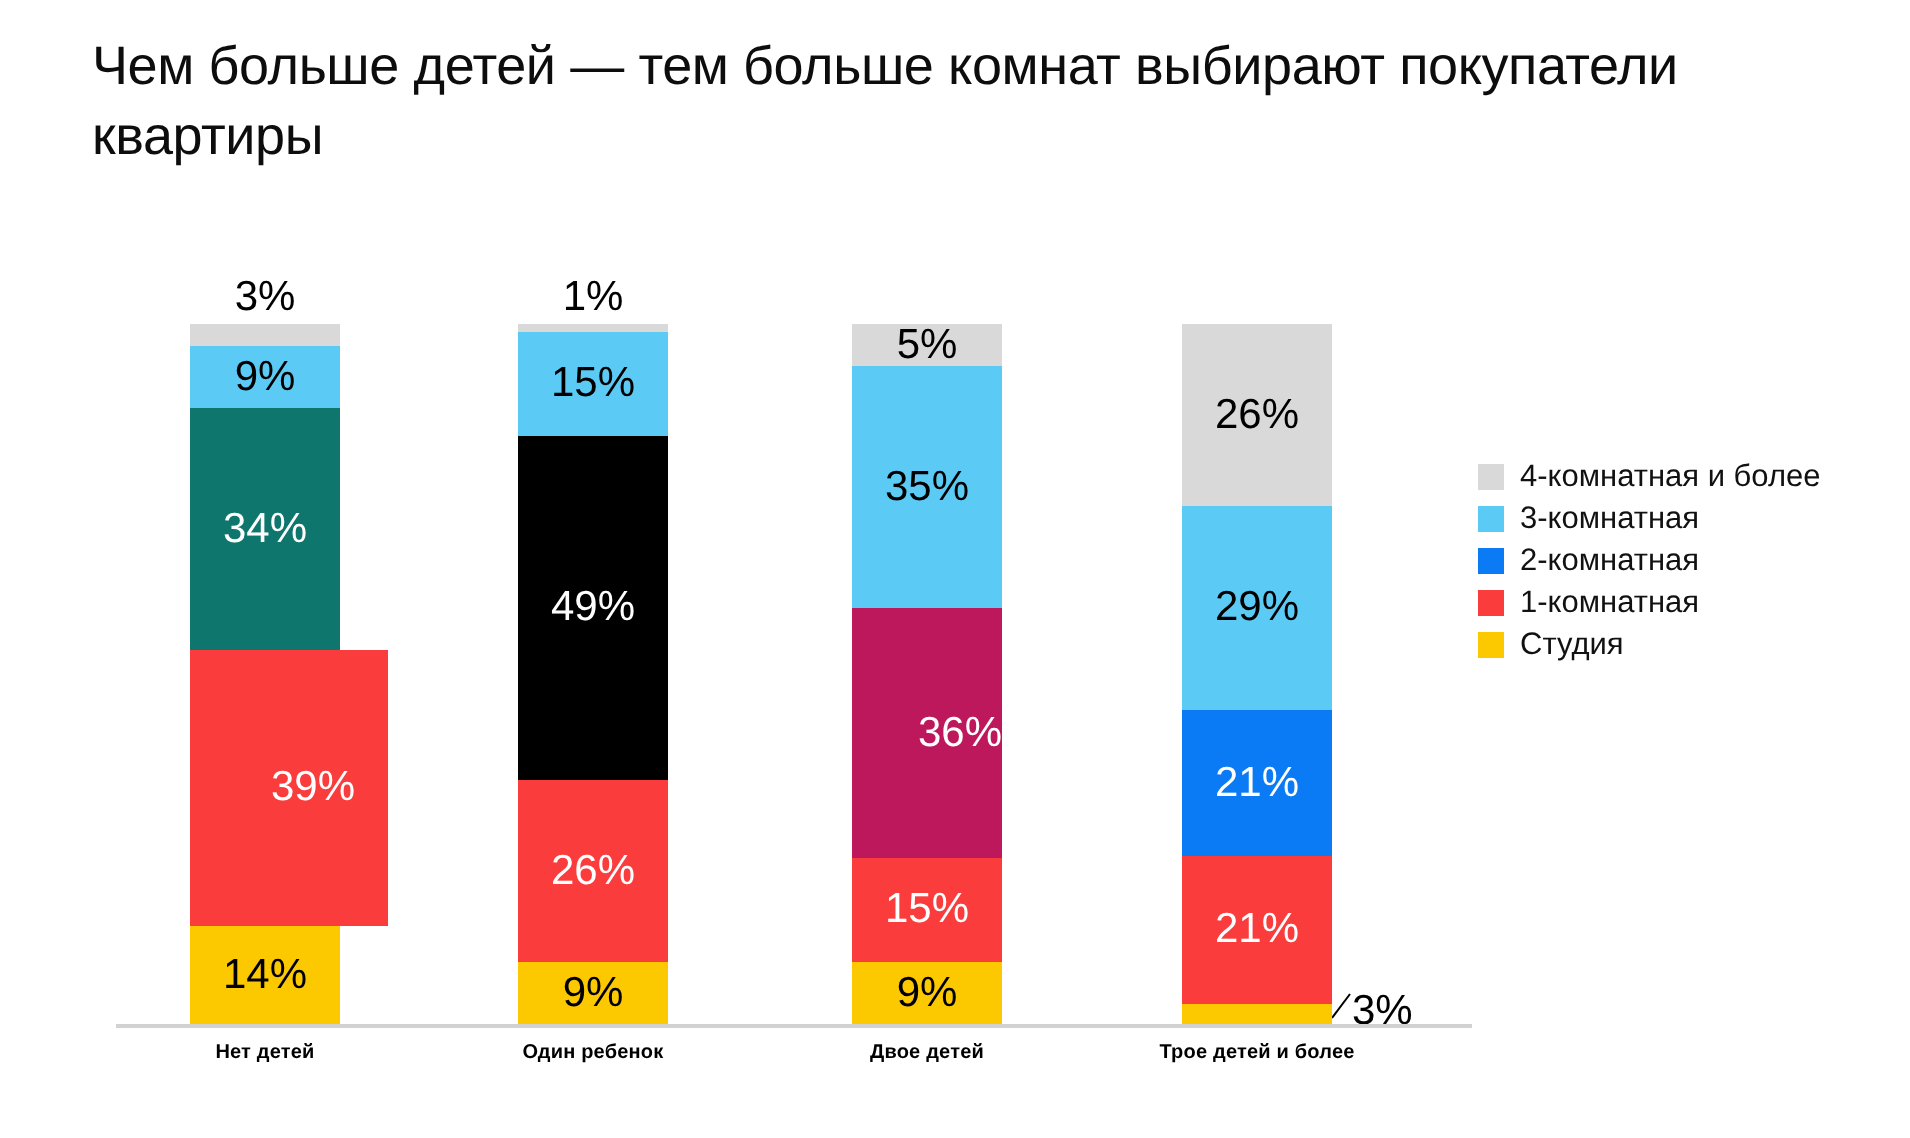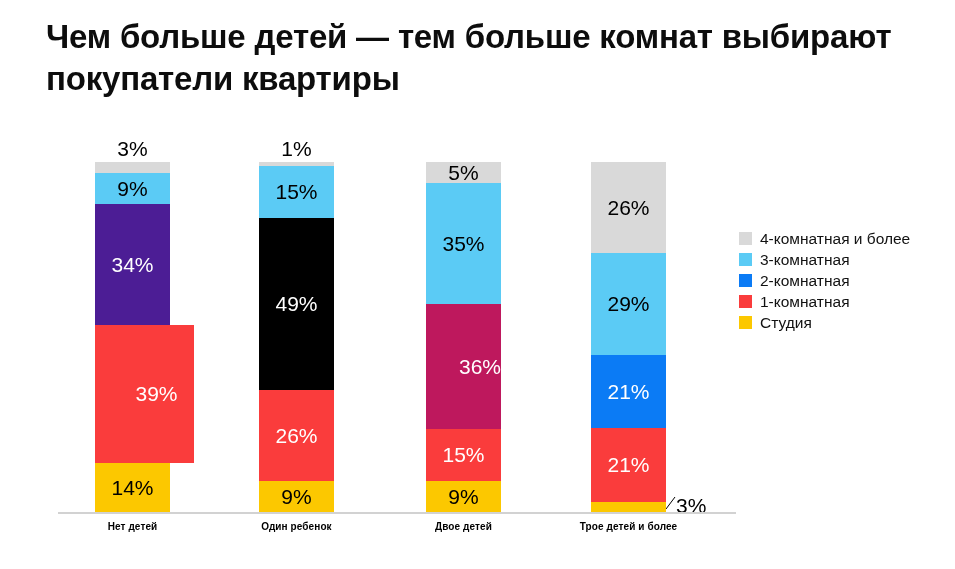--- a/index.html
+++ b/index.html
@@ -15,22 +15,22 @@
     font-family: "Liberation Sans", sans-serif;
     color: #000000;
   }
 
   
   #chart-title {
     position: absolute;
     left: 46px;
     top: 16px;
     width: 860px;
-    font-size: 33px;
-    font-weight: 700;
+    font-size: 27px;
+    font-weight: 400;
     line-height: 1.28;
     letter-spacing: -0.2px;
     color: #0d0d0d;
     white-space: pre-line;
   }
 
   
   #plot-area {
     position: absolute;
     left: 0;
@@ -145,21 +145,21 @@
 
 <div id="plot-area">
 
 <div class="bar-group" style="left: 95px;">
       <div class="seg" style="flex: 3 0 0px; background: rgb(217, 217, 217);">
         <span class="seg-label dark above">3%</span>
       </div>
       <div class="seg" style="flex: 9 0 0px; background: rgb(91, 203, 245);">
         <span class="seg-label dark">9%</span>
       </div>
-      <div class="seg" style="flex: 34 0 0px; background: #4c1d95;">
+      <div class="seg" style="flex: 34 0 0px; background: #0f766e;">
         <span class="seg-label light">34%</span>
       </div>
       <div class="seg" style="flex: 39 0 0px; background: rgb(250, 60, 60); padding-left: 24px;">
         <span class="seg-label light">39%</span>
       </div>
       <div class="seg" style="flex: 14 0 0px; background: rgb(252, 200, 0);">
         <span class="seg-label dark">14%</span>
       </div>
     </div>
     <div class="cat-label" style="left: 32.5px; width: 200px;">Нет детей</div>

